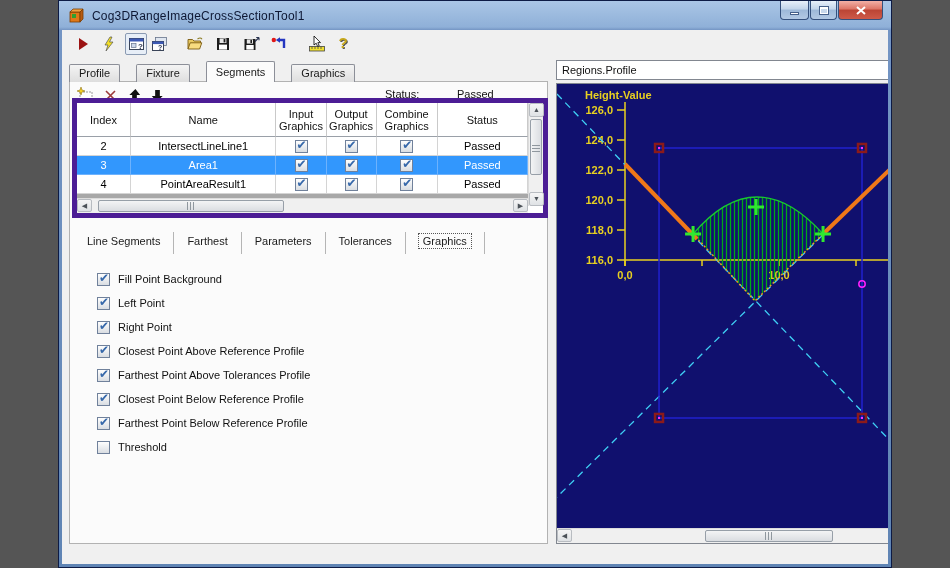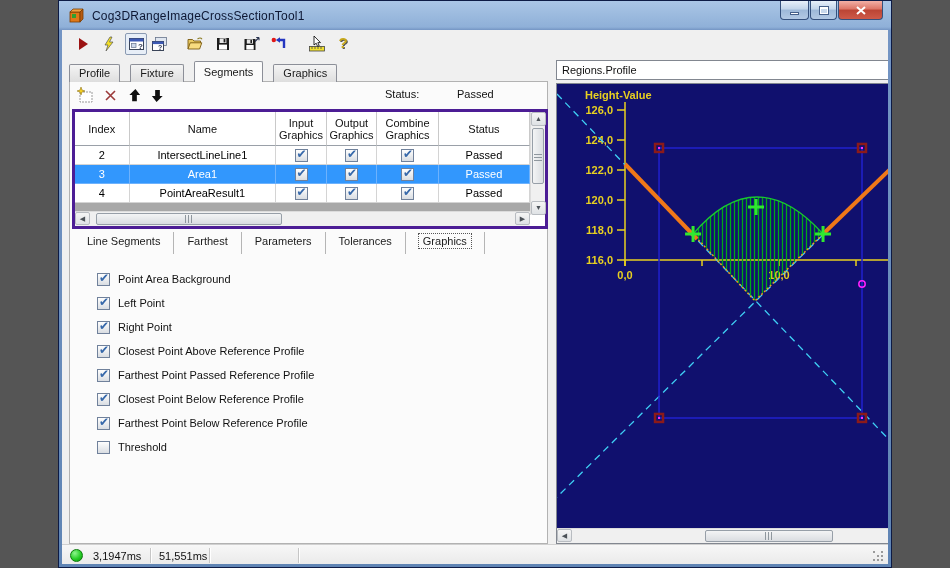--- a/index.html
+++ b/index.html
@@ -23,30 +23,30 @@
   
   .client{position:absolute;left:3px;top:29px;right:3px;bottom:3px;background:#f0f0f0;overflow:hidden;}
   
   .toolbar{position:absolute;left:0;top:0;right:0;height:28px;display:flex;align-items:center;padding-left:10px;background:#f0f0f0;}
   .tbtn{width:22px;height:22px;display:flex;align-items:center;justify-content:center;border:1px solid transparent;}
   .tbtn.pressed{border:1px solid #8a9ab2;background:#e7eef7;border-radius:2px;}
   
   .tabs{position:absolute;left:7px;top:31px;height:21px;display:flex;align-items:flex-end;z-index:3;}
   .tab{height:18px;line-height:17px;padding:0 9px;font-size:11px;color:#1a1a1a;
     background:linear-gradient(180deg,#f4f4f4,#dedede);border:1px solid #8c8f98;border-bottom:none;
-    border-radius:2px 2px 0 0;margin-right:10px;}
+    border-radius:2px 2px 0 0;margin-right:16px;}
   .tab.active{height:21px;line-height:20px;background:#fbfbfb;}
   .tabpage{position:absolute;left:7px;top:51px;width:479px;height:463px;background:#fbfbfb;border:1px solid #b2b2b2;}
   
   .opsbar{position:absolute;left:0;top:0;right:0;height:26px;background:#fbfbfb;}
   .obtn{position:absolute;top:4px;width:18px;height:18px;display:flex;align-items:center;justify-content:center;}
   .statuslbl{position:absolute;left:315px;top:6px;font-size:11px;color:#111;}
   .statusval{position:absolute;left:387px;top:6px;font-size:11px;color:#111;}
   
-  .grid{position:absolute;left:2px;top:27px;width:476px;height:120px;border:3px solid #4c1d95;background:#fff;}
+  .grid{position:absolute;left:2px;top:16px;width:476px;height:120px;border:5px solid #4c1d95;background:#fff;}
   .ghead{position:absolute;left:0;top:0;right:15px;height:34px;display:flex;}
   .hc{height:34px;display:flex;align-items:center;justify-content:center;text-align:center;font-size:11px;line-height:12px;
     border-right:1px solid #c9c9c9;border-bottom:1px solid #9aa0a8;background:#fff;color:#111;}
   .gbody{position:absolute;left:0;top:34px;right:15px;}
   .gr{display:flex;height:19px;background:#fff;}
   .gr.sel{background:#3297fd;color:#fff;}
   .gc{height:19px;display:flex;align-items:center;justify-content:center;font-size:11px;
     border-right:1px solid #d4d4d4;border-bottom:1px solid #d4d4d4;}
   .gr.sel .gc{border-right-color:#6db2fd;border-bottom-color:#6db2fd;}
   .filler{position:absolute;left:0;right:15px;top:91px;height:12px;background:#a8a8a8;}
@@ -300,37 +300,37 @@
       <div class="subtabs" id="subTabs">
           <div class="stab"><span>Line Segments</span></div>
           <div class="stab"><span>Farthest</span></div>
           <div class="stab"><span>Parameters</span></div>
           <div class="stab"><span>Tolerances</span></div>
           <div class="stab active"><span>Graphics</span></div>
         </div>
       <div class="options" id="optList">
           <div class="opt">
      <span class="cb checked"></span>
-     <span>Point Area Background</span>
+     <span>Fill Point Background</span>
    </div>
           <div class="opt">
      <span class="cb checked"></span>
      <span>Left Point</span>
    </div>
           <div class="opt">
      <span class="cb checked"></span>
      <span>Right Point</span>
    </div>
           <div class="opt">
      <span class="cb checked"></span>
      <span>Closest Point Above Reference Profile</span>
    </div>
           <div class="opt">
      <span class="cb checked"></span>
-     <span>Farthest Point Passed Reference Profile</span>
+     <span>Farthest Point Above Tolerances Profile</span>
    </div>
           <div class="opt">
      <span class="cb checked"></span>
      <span>Closest Point Below Reference Profile</span>
    </div>
           <div class="opt">
      <span class="cb checked"></span>
      <span>Farthest Point Below Reference Profile</span>
    </div>
           <div class="opt">
@@ -410,24 +410,15 @@
       <div class="sb" style="left:0;bottom:0;height:15px;width:432px;border-top:1px solid #dcdcdc;">
         <div class="sbtn" style="left:0;top:0;height:13px;">◀</div>
         <div class="sthumb h" style="top:1px;bottom:1px;left:148px;width:128px;">
             <span class="hgrip"></span>
           </div>
         <div class="sbtn" style="right:0;top:0;height:13px;">▶</div>
       </div>
       <div style="position:absolute;right:0;bottom:0;width:15px;height:15px;background:#f0f0f0;"></div>
     </div>
 
-    <div class="statusbar">
-      <span class="led"></span>
-      <span class="stime" style="left:31px">3,1947ms</span>
-      <span class="ssep" style="left:88px"></span>
-      <span class="stime" style="left:97px">51,551ms</span>
-      <span class="ssep" style="left:147px"></span>
-      <span class="ssep" style="left:236px"></span>
-      <span class="grip"></span>
-    </div>
 
   </div>
 </div>
 
 </body></html>

